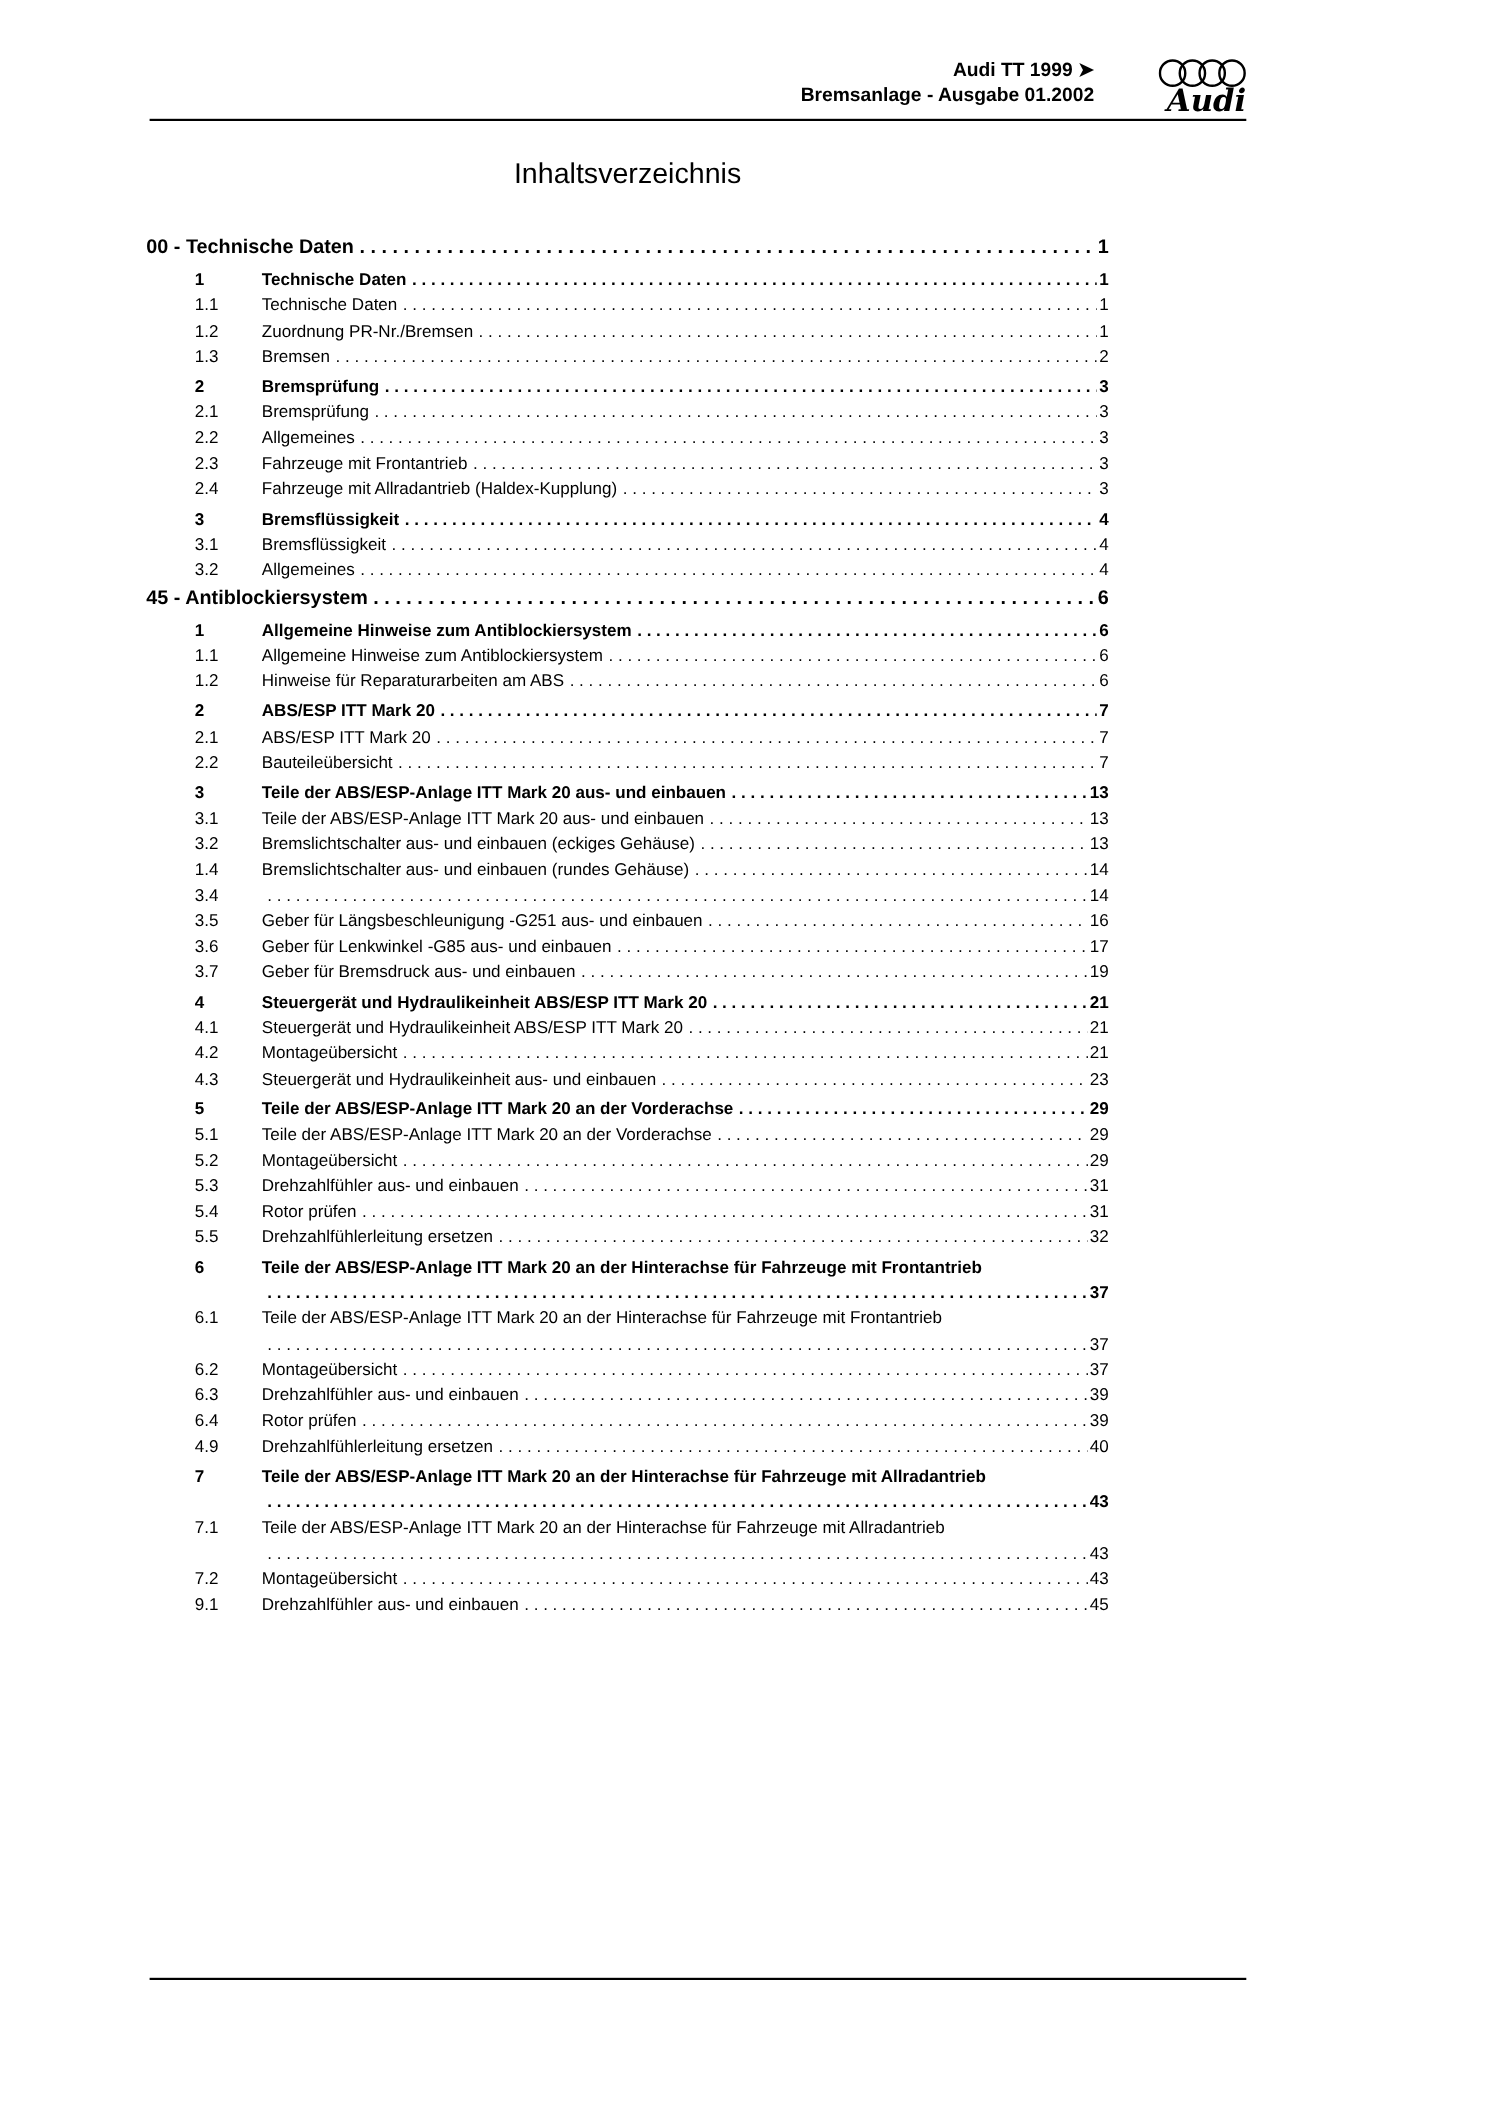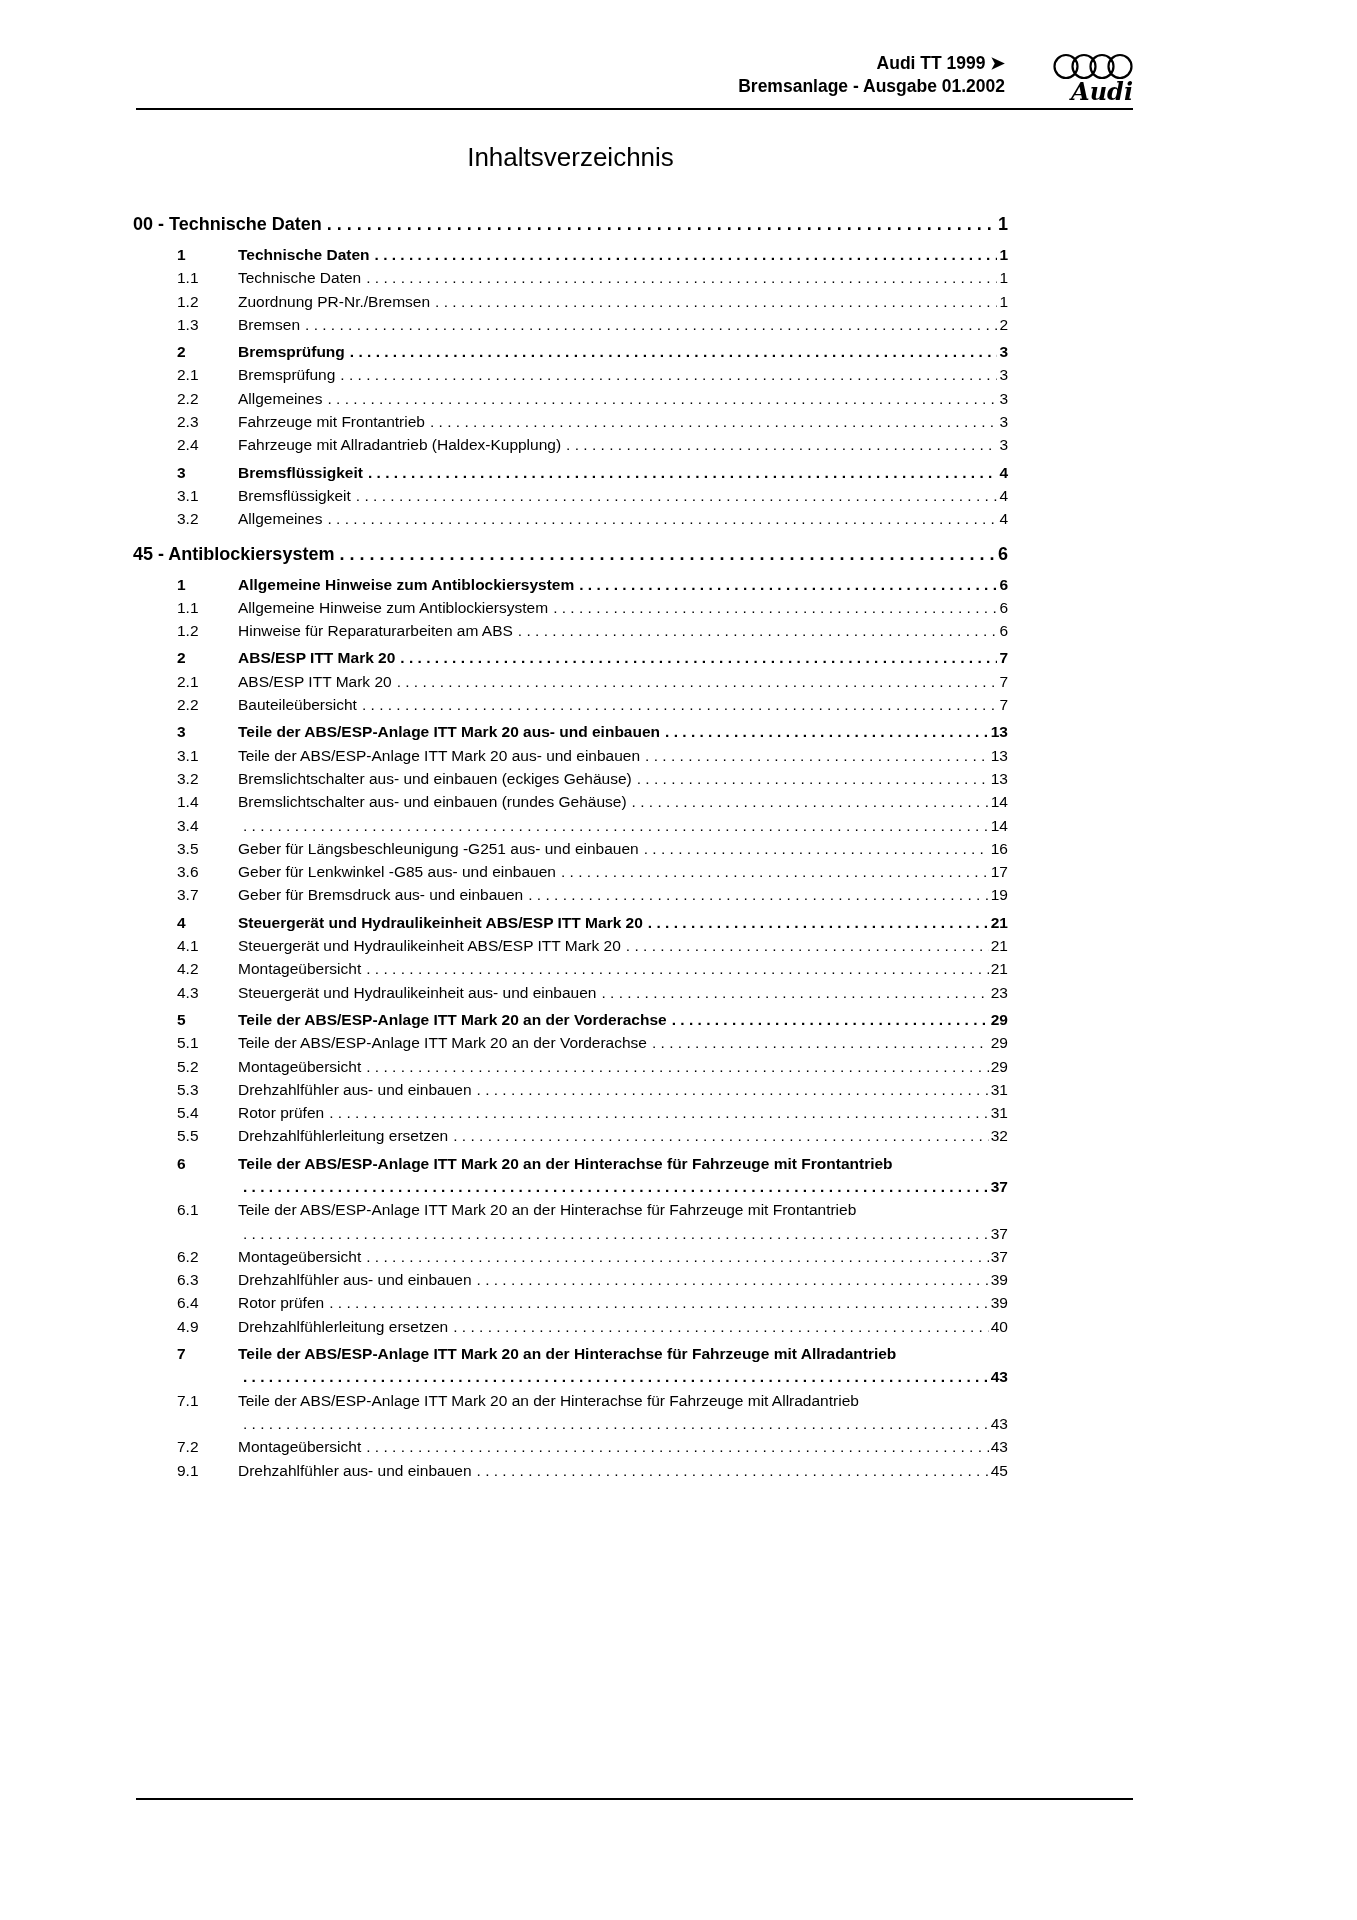--- a/index.html
+++ b/index.html
@@ -23,40 +23,40 @@
     font-weight: bold;
     font-size: 17.5px;
     line-height: 23px;
     white-space: nowrap;
   }
   .logo-block { display: flex; flex-direction: column; align-items: flex-end; margin-top: 1px; }
   .rings { width: 80px; height: 27px; display: block; }
   .wordmark {
     font-family: "DejaVu Serif", serif;
     font-style: italic; font-weight: bold;
-    font-size: 24px; line-height: 22px; margin-top: 1px; margin-left: 36px;
+    font-size: 28px; line-height: 22px; margin-top: 1px; margin-left: 36px;
   }
   .header-rule {
     position: absolute; top: 108px; left: 136px;
     width: 997px; height: 2px; background: #000;
   }
 
   
   .doc-title {
     position: absolute; top: 142px; left: 133px; width: 875px;
     margin: 0; text-align: center;
     font-size: 26px; font-weight: normal;
   }
 
   
   .toc {
     position: absolute; top: 212px; left: 133px; width: 875px;
     font-size: 15.5px; line-height: 23.3px;
   }
-  .toc-section:not(:first-child) { margin-top: 11px; }
+  .toc-section:not(:first-child) { }
   .toc-heading {
     display: flex; align-items: flex-start;
     font-size: 18px; font-weight: bold; line-height: 25px;
     margin-bottom: 6px;
   }
   .toc-heading .h-text { white-space: nowrap; }
   .toc-row { display: flex; padding-left: 44px; }
   .toc-row.main { margin-top: 4px; font-weight: bold; }
   .toc-num { flex: 0 0 61px; }
   .toc-body {

